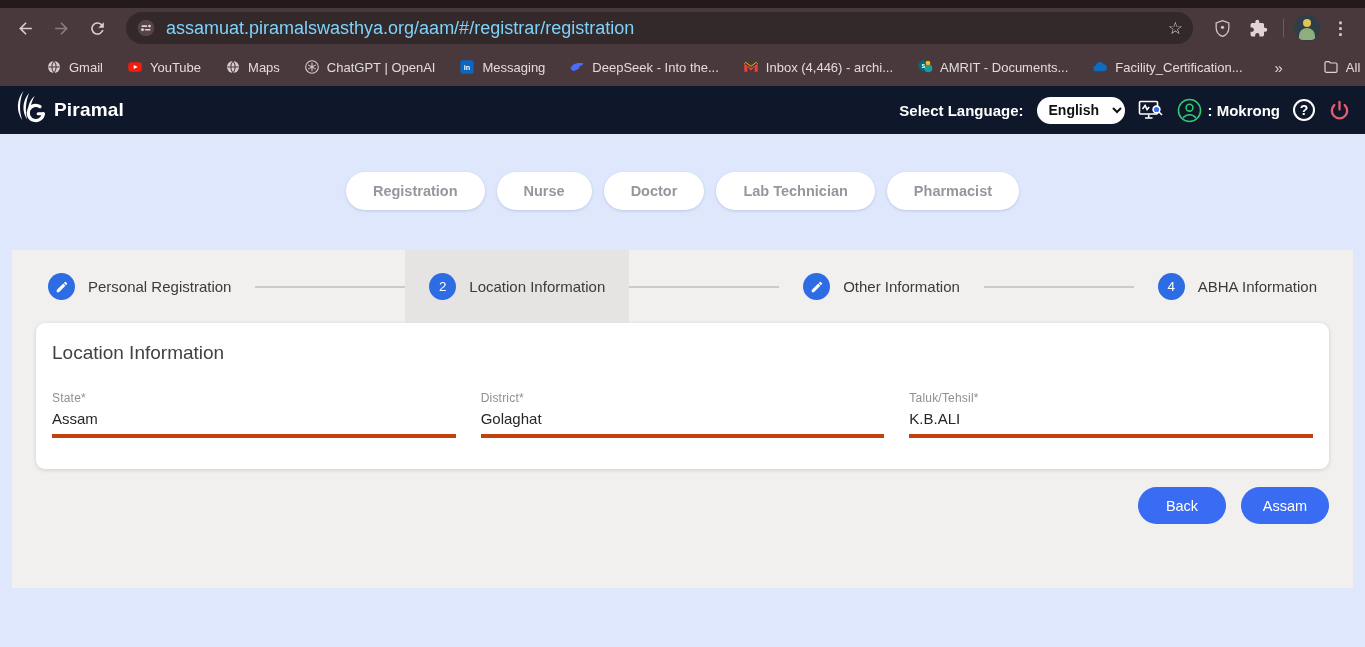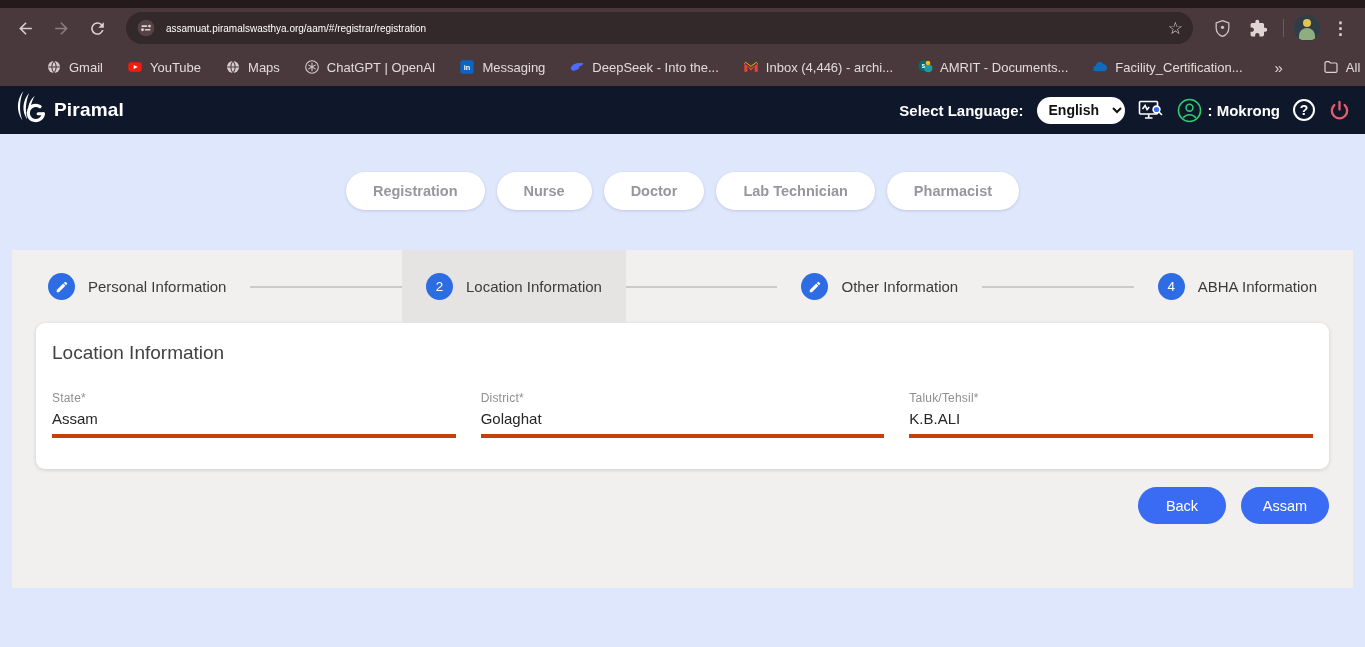--- a/index.html
+++ b/index.html
@@ -8,21 +8,21 @@
 
   
   .tab-strip { height:8px; background:#241a1c; }
   .toolbar { height:40px; background:#4a393c; display:flex; align-items:center;
     padding:0 10px; gap:6px; }
   .nav-btn { width:30px; height:30px; display:flex; align-items:center; justify-content:center;
     border-radius:50%; flex:0 0 auto; }
   .nav-btn svg { width:19px; height:19px; }
   .url-bar { flex:1; height:32px; background:#33282a; border-radius:16px; margin:0 8px;
     display:flex; align-items:center; padding:0 10px; gap:10px; }
-  .url-text { color:#ffffff; font-size:10px; flex:1; white-space:nowrap; overflow:hidden; }
+  .url-text { color:#7dd3fc; font-size:18px; flex:1; white-space:nowrap; overflow:hidden; }
   .star { color:#ddd3d4; font-size:17px; }
   .star::before { content:"☆"; }
   .kebab { color:#ddd3d4; font-size:17px; font-weight:bold; padding:0 6px; }
   .kebab::before { content:"⋮"; }
   .tb-divider { width:1px; height:18px; background:#6d5c5f; margin:0 4px; }
   .avatar-browser { width:26px; height:26px; border-radius:50%; background:#2f3e46;
     position:relative; overflow:hidden; flex:0 0 auto; }
   .avatar-browser::before { content:""; position:absolute; left:9px; top:4px; width:8px; height:8px;
     border-radius:50%; background:#e4c454; }
   .avatar-browser::after { content:""; position:absolute; left:5px; top:13px; width:16px; height:12px;
@@ -277,21 +277,21 @@
 
   <div class="panel">
 
     <div class="stepper">
       <div class="step">
         <span class="step-badge">
           <svg viewBox="0 0 24 24" fill="#fff">
               <path d="M3 17.3V21h3.7L17.8 9.9l-3.7-3.7zM20.7 7a1 1 0 0 0 0-1.4l-2.3-2.3a1 1 0 0 0-1.4 0l-1.8 1.8 3.7 3.7z"></path>
             </svg>
         </span>
-        <span class="step-label">Personal Information</span>
+        <span class="step-label">Personal Registration</span>
       </div>
       <div class="connector"></div>
       <div class="step active">
         <span class="step-badge">2</span>
         <span class="step-label">Location Information</span>
       </div>
       <div class="connector"></div>
       <div class="step">
         <span class="step-badge">
           <svg viewBox="0 0 24 24" fill="#fff">

